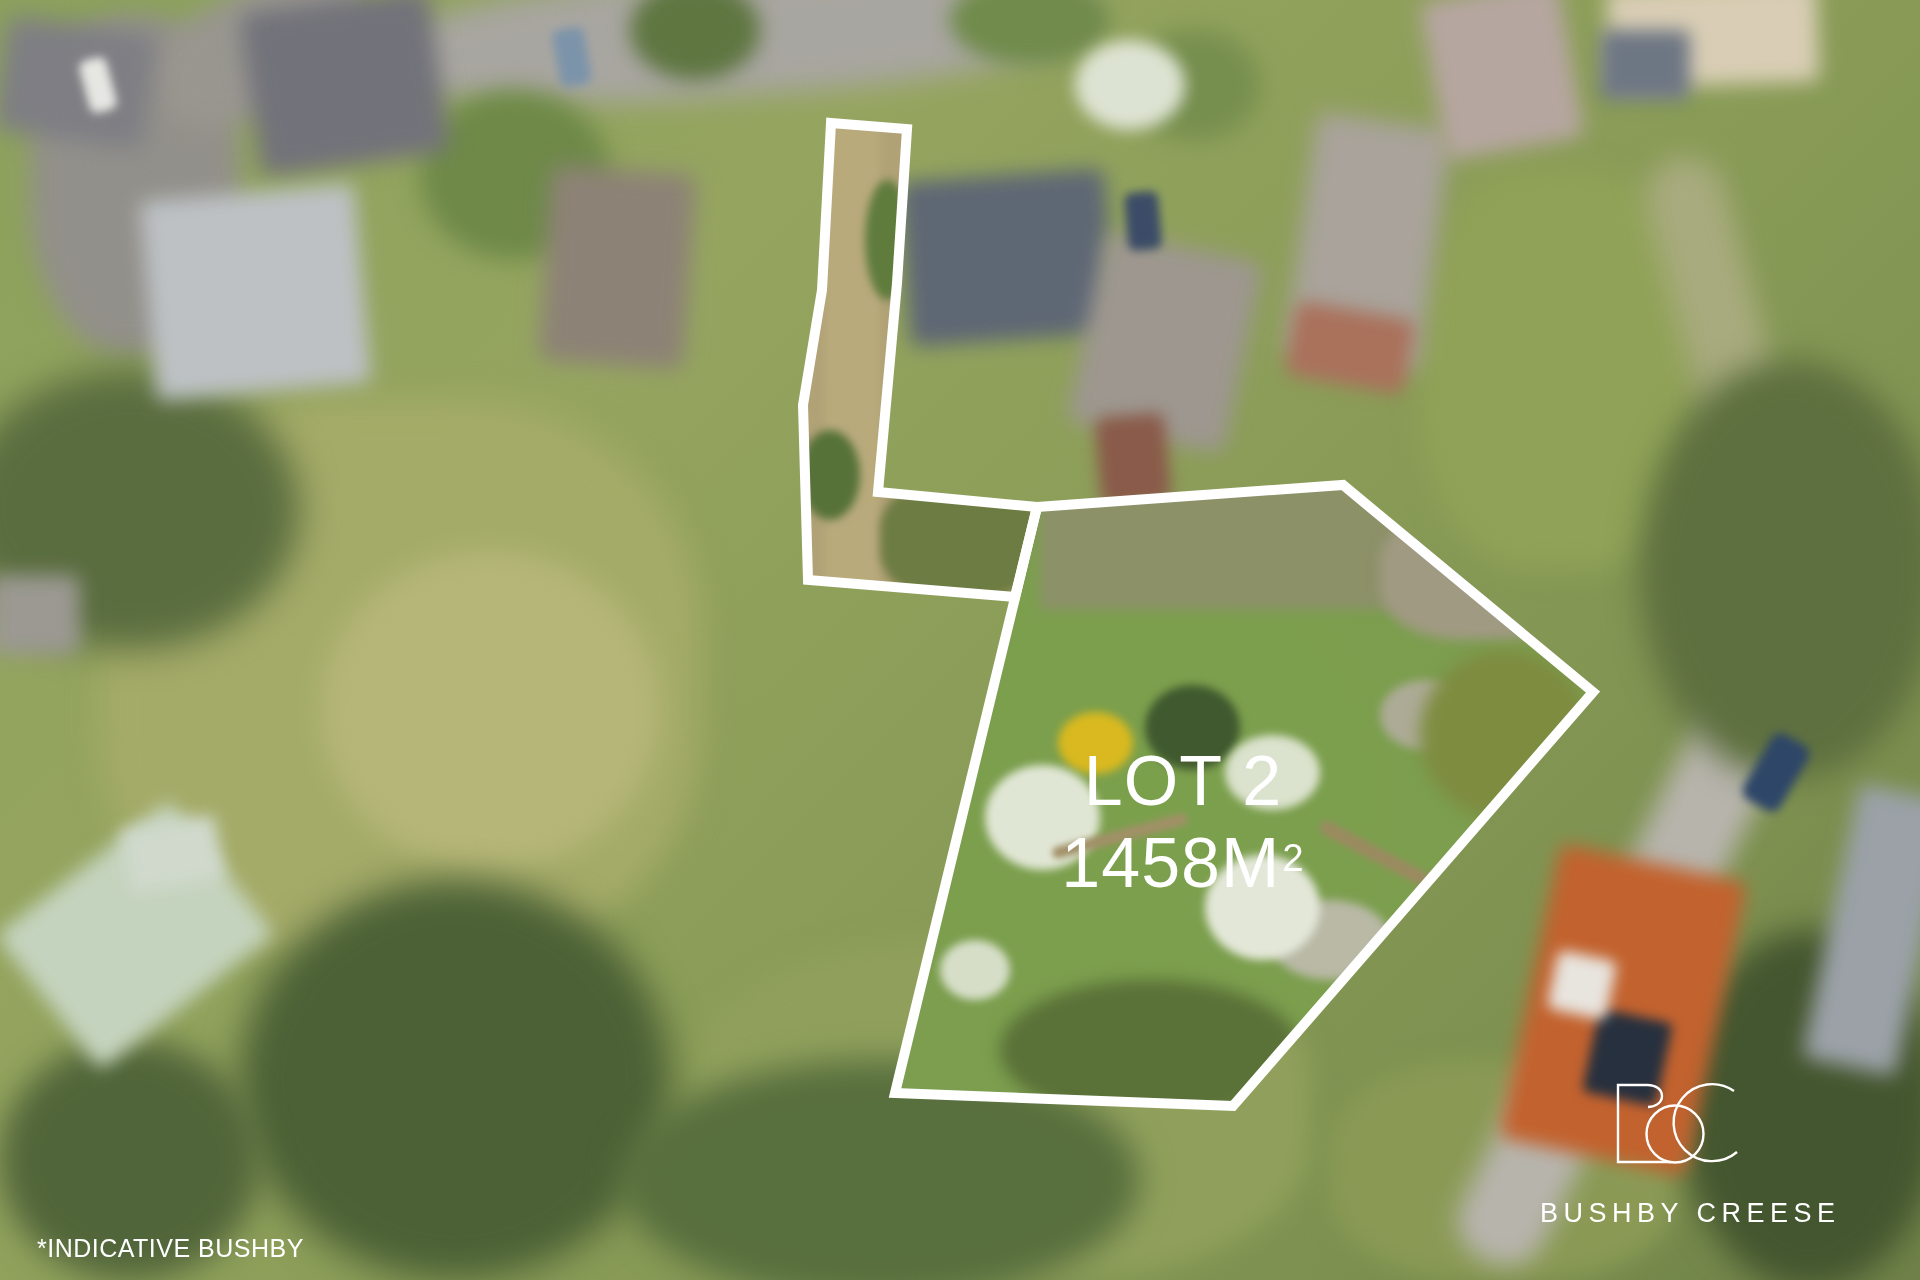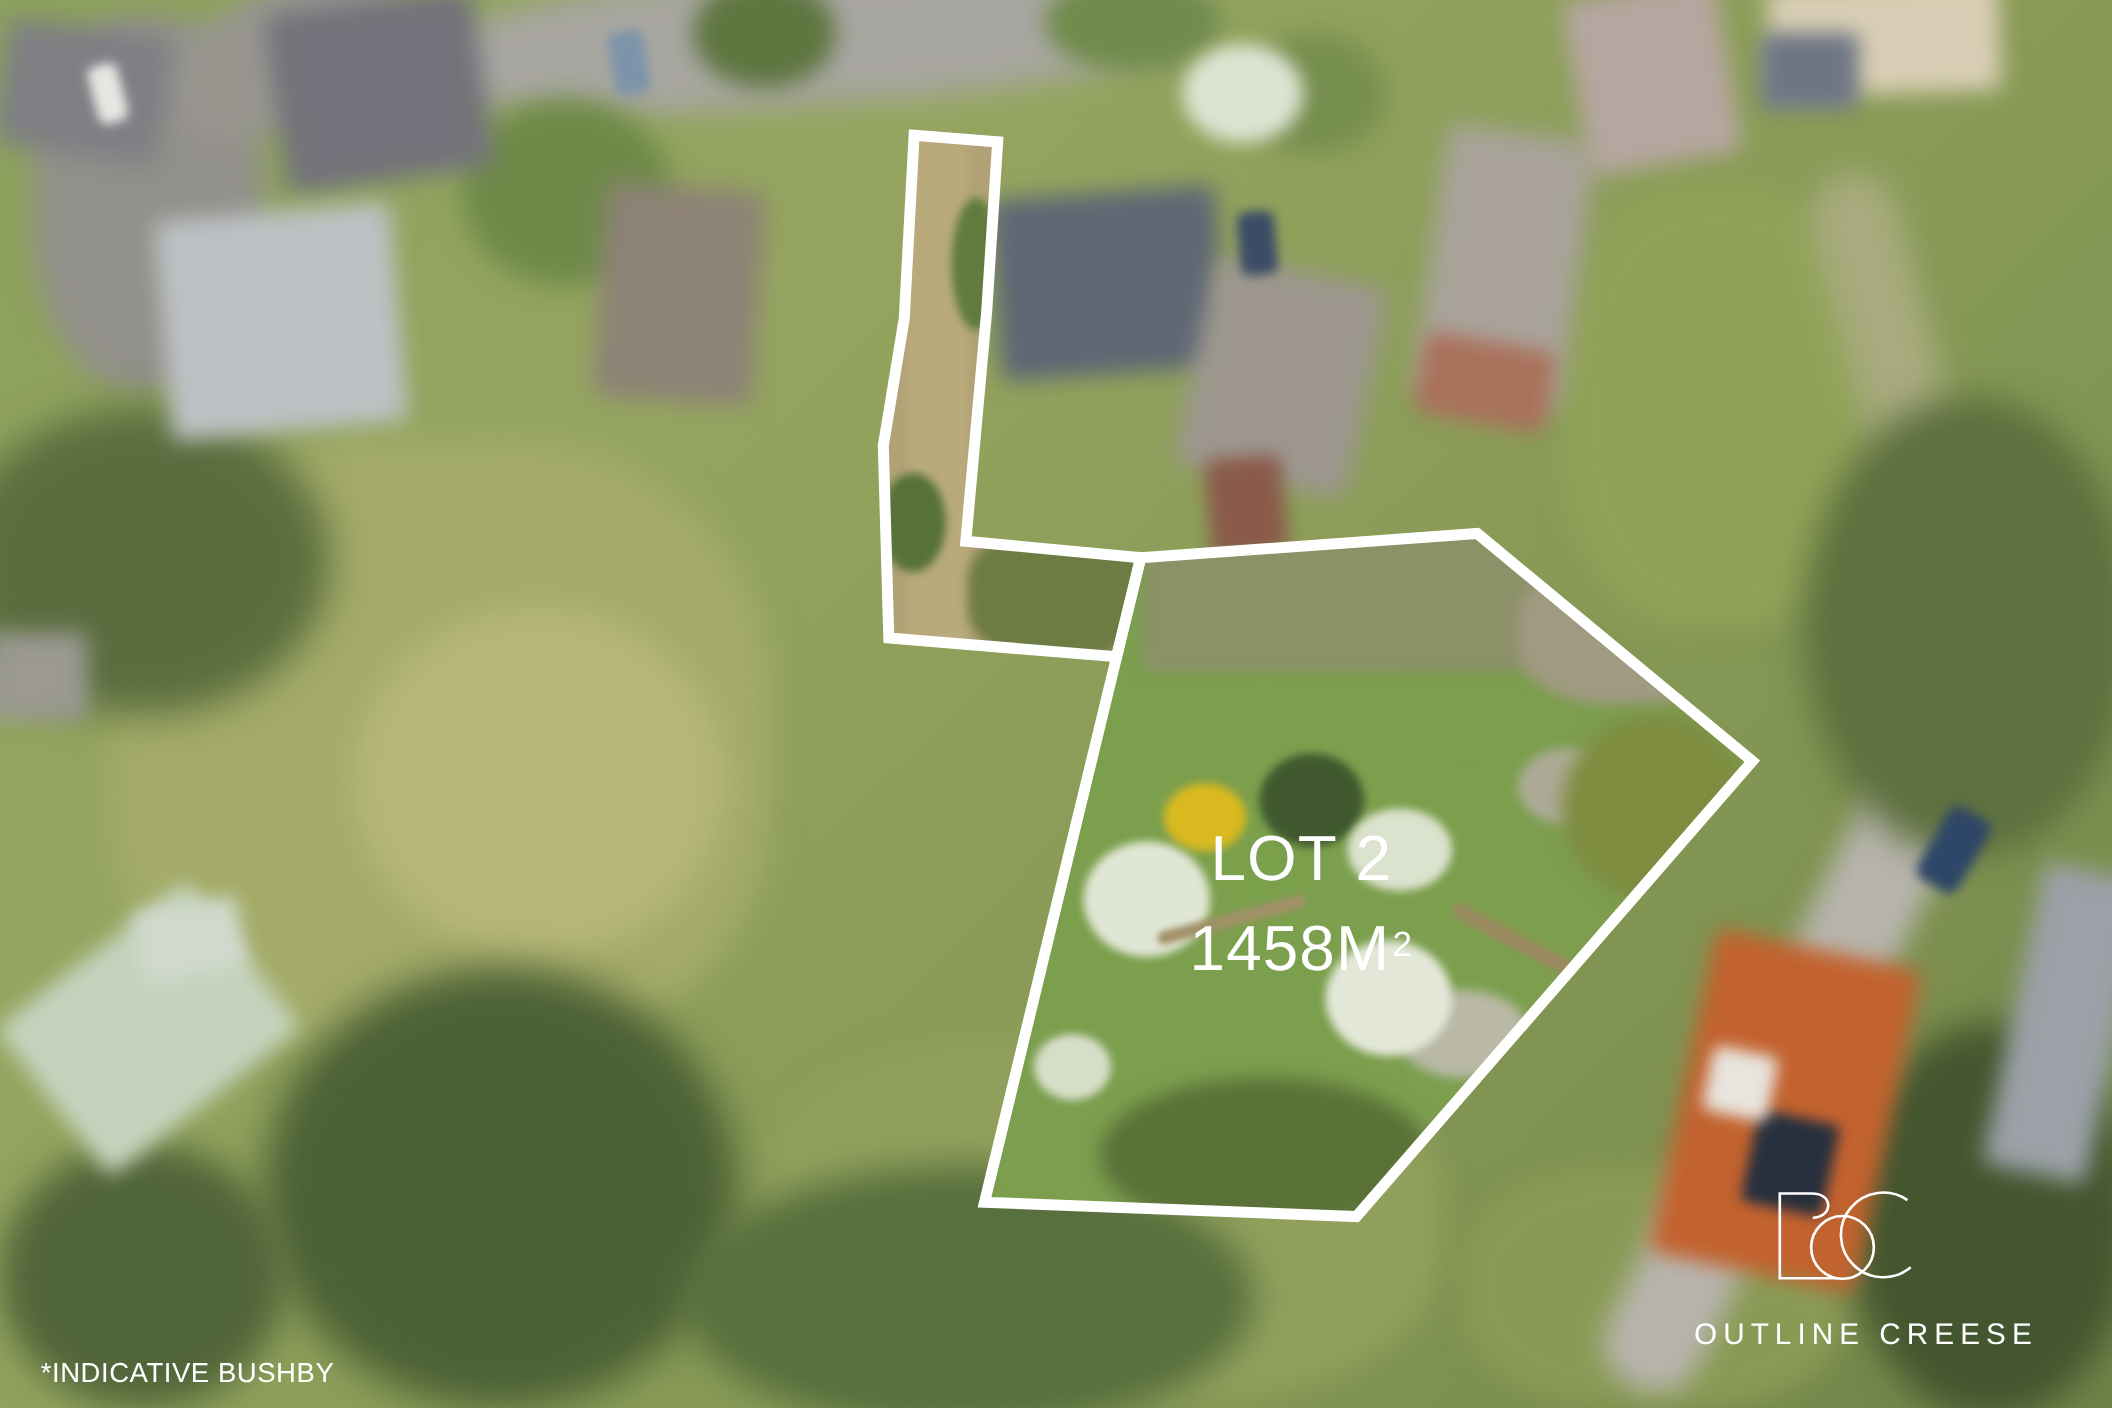--- a/index.html
+++ b/index.html
@@ -6,21 +6,21 @@
   .scene{
     position:relative;width:1920px;height:1280px;overflow:hidden;
     background:linear-gradient(135deg,#8ca15c 0%,#95a55f 30%,#8a9c57 55%,#7e9150 80%,#6f8248 100%);
     font-family:"Liberation Sans", sans-serif;
   }
   .b{position:absolute;}
   .fill-layer{position:absolute;inset:0;}
   .overlay-svg{position:absolute;inset:0;pointer-events:none;}
   .lot-text{
     position:absolute;left:1183px;top:740px;transform:translateX(-50%);
-    color:#fff;text-align:center;font-size:58px;font-weight:500;
+    color:#fff;text-align:center;font-size:70px;font-weight:500;
     letter-spacing:1px;line-height:82px;white-space:nowrap;
   }
   .lot-text .sup{font-size:0.55em;position:relative;top:-0.42em;margin-left:2px;}
   .footnote{
     position:absolute;left:37px;top:1234px;color:#fff;
     font-size:25px;font-weight:500;letter-spacing:0.5px;white-space:nowrap;
   }
   .brand{position:absolute;left:1540px;top:1070px;width:290px;text-align:center;color:#fff;}
   .brand .logo{display:block;margin:0 auto;}
   .brand .name{
@@ -123,16 +123,16 @@
   <div class="footnote">*INDICATIVE BUSHBY</div>
 
   <div class="brand">
     <svg class="logo" width="180" height="110" viewBox="0 0 180 110">
       <g fill="none" stroke="#ffffff" stroke-width="2.4">
         <path d="M52,15 L23,15 L23,92 L76,92 M52,15 C62,15 67,20 67,26 C67,33 60,37 53,37"></path>
         <circle cx="80" cy="64" r="28.5"></circle>
         <path d="M139,21 A38.5,38.5 0 1 0 142,82"></path>
       </g>
     </svg>
-    <span class="name">OUTLINE CREESE</span>
+    <span class="name">BUSHBY CREESE</span>
   </div>
 
 </div>
 
 </body></html>

